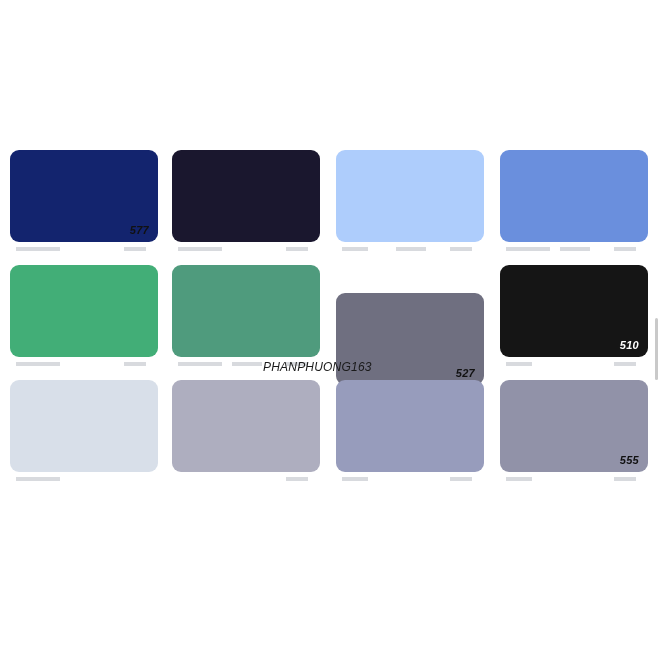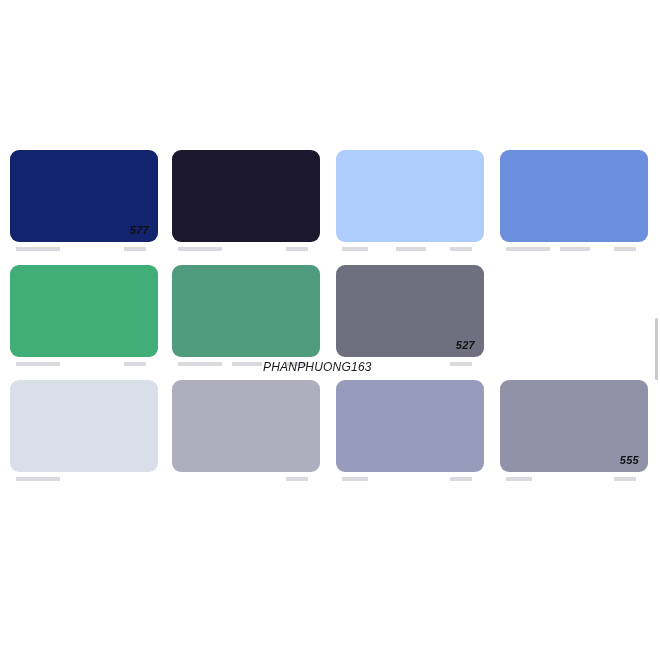--- a/index.html
+++ b/index.html
@@ -181,28 +181,36 @@
       <div class="swatch-cell" style="left:172px;">
         <div class="swatch-chip" style="background: rgb(79, 155, 125);"></div>
         <div class="swatch-code code-dark"></div>
         <div class="caption-row">
           <span class="cap-blur cap-left"></span>
           <span class="cap-blur cap-mid"></span>
           <span class="cap-blur cap-right"></span>
         </div>
       </div>
 
-      <div class="swatch-cell" style="left:336px;">
+      <div class="swatch-cell" style="left:336px;margin-top:28px;">
         <div class="swatch-chip" style="background: rgb(111, 111, 128);"></div>
         <div class="swatch-code code-dark">527</div>
         <div class="caption-row">
           <span class="cap-blur cap-right"></span>
         </div>
       </div>
 
+      <div class="swatch-cell" style="left:500px;">
+        <div class="swatch-chip" style="background: rgb(21, 21, 21);"></div>
+        <div class="swatch-code code-light">510</div>
+        <div class="caption-row">
+          <span class="cap-blur cap-left2"></span>
+          <span class="cap-blur cap-right"></span>
+        </div>
+      </div>
 
     </div>
 
     <div class="swatch-row">
 
       <div class="swatch-cell" style="left:10px;">
         <div class="swatch-chip" style="background: rgb(216, 223, 233);"></div>
         <div class="swatch-code code-dark"></div>
         <div class="caption-row">
           <span class="cap-blur cap-left"></span>

